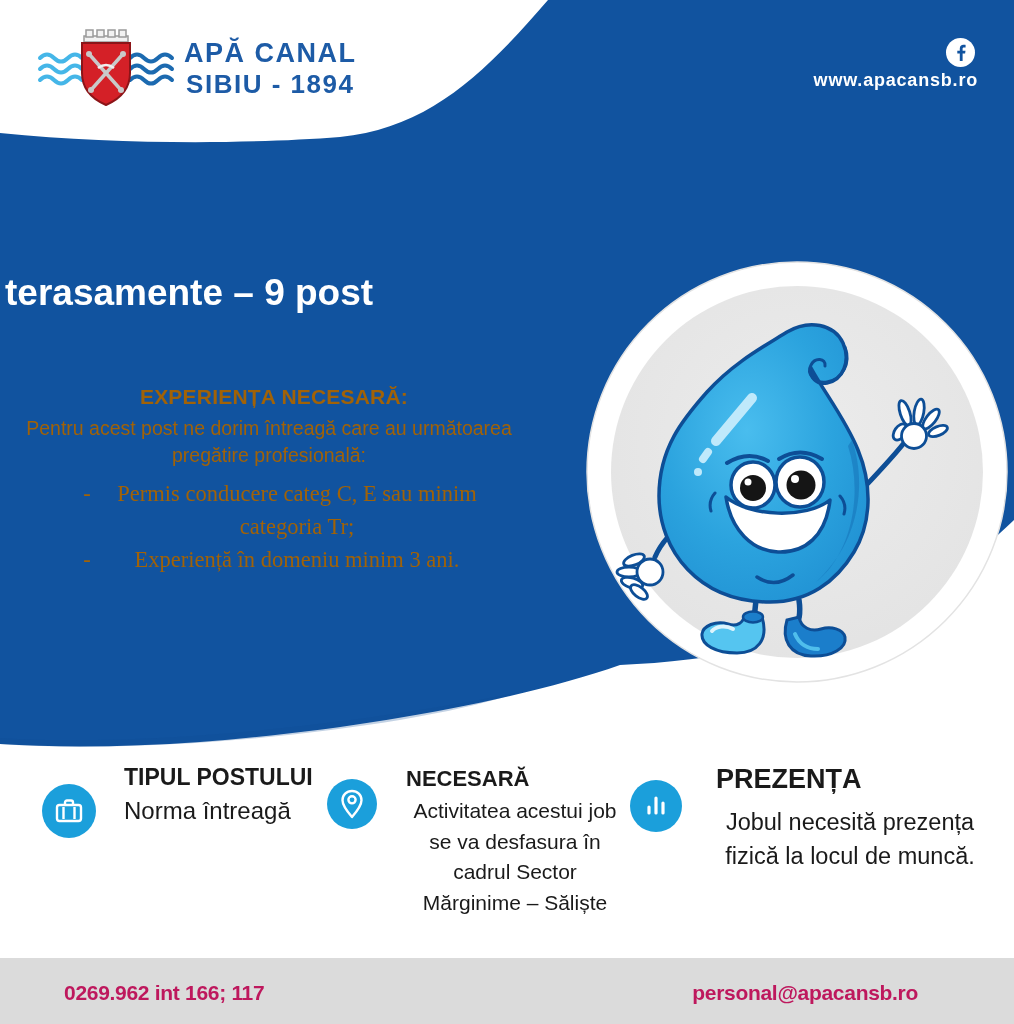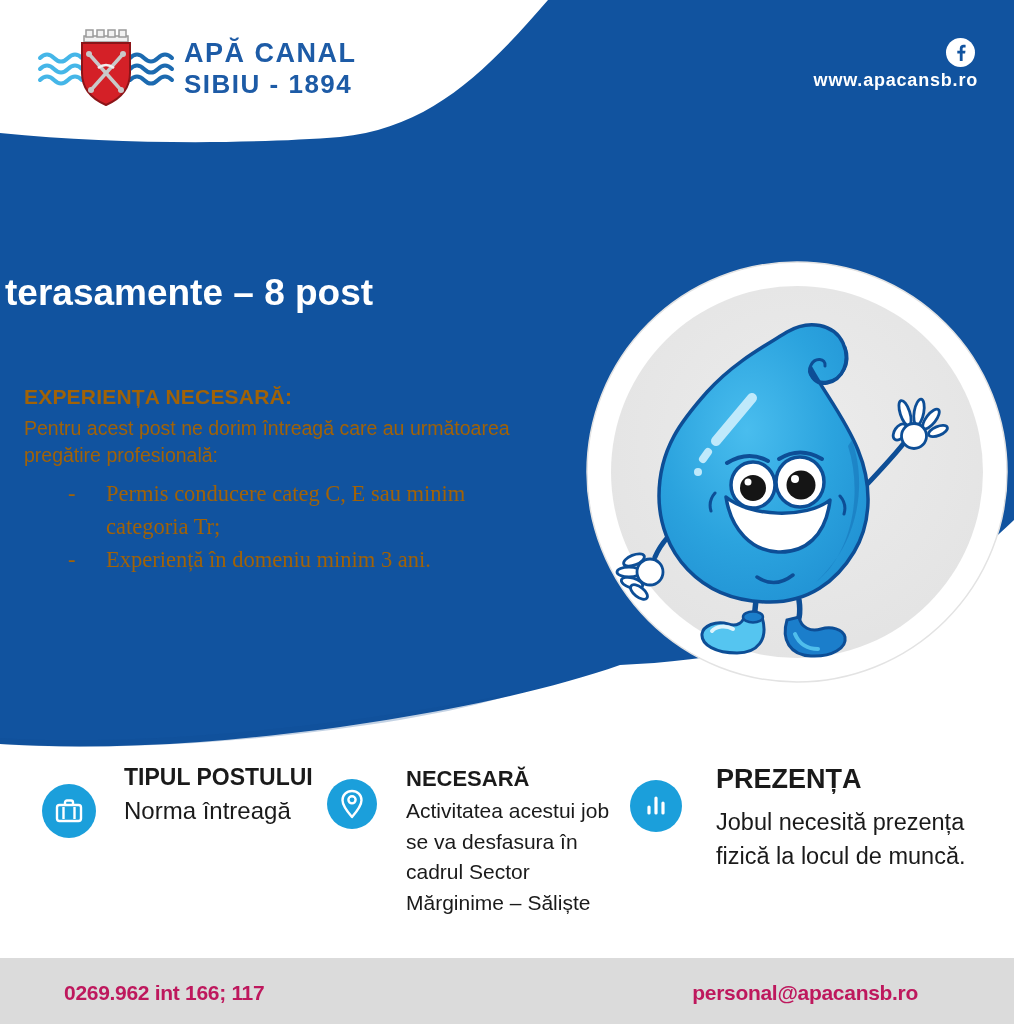--- a/index.html
+++ b/index.html
@@ -1,21 +1,21 @@
 <!DOCTYPE html>
 <html><head>
 <meta charset="utf-8">
 <style>
   html,body{margin:0;padding:0;background:#888;}
   .poster{
     position:relative;width:1014px;height:1024px;overflow:hidden;
     background:#ffffff;font-family:"Liberation Sans",sans-serif;
     -webkit-font-smoothing:antialiased;
   }
-  .abs{position:absolute;}
+  .abs{position:absolute;text-align:center;}
   svg.bg{position:absolute;left:0;top:0;width:1014px;height:1024px;}
 
   
   .logo-wrap{left:36px;top:26px;width:420px;height:86px;display:flex;align-items:center;}
   .logo-art{width:140px;height:82px;flex:0 0 auto;}
   .logo-text{margin-left:8px;color:#1d5ba6;font-weight:bold;line-height:31px;letter-spacing:1.5px;}
   .logo-text .l1{font-size:27px;}
   .logo-text .l2{font-size:26px;}
 
   .fb-badge{left:946px;top:38px;width:29px;height:29px;border-radius:50%;background:#ffffff;
@@ -213,21 +213,21 @@
 
   <div class="abs fb-badge">
     <svg width="17" height="17" viewBox="0 0 17 17" aria-hidden="true">
       <path fill="#11539f" d="M 10.6,17 V 9.6 h 2.5 l 0.4,-2.9 h -2.9 V 4.9 c 0,-0.84 0.23,-1.4 1.44,-1.4 h 1.54 V 0.9 C 13.3,0.86 12.4,0.8 11.4,0.8 c -2.1,0 -3.6,1.3 -3.6,3.7 v 2.2 H 5.3 v 2.9 h 2.5 V 17 Z"></path>
     </svg>
   </div>
   <div class="abs website">www.apacansb.ro</div>
 
 
   <div class="abs job-title">
-    <div class="t2">terasamente – 8 post</div>
+    <div class="t2">terasamente – 9 post</div>
   </div>
 
   <div class="abs exp">
     <div class="h">EXPERIENȚA NECESARĂ:</div>
     <div class="p">Pentru acest post ne dorim întreagă care au următoarea pregătire profesională:</div>
     <ul>
       <li>
         <span class="dash">-</span>
         <span class="btxt">Permis conducere categ C, E sau minim categoria Tr;</span>
       </li>

